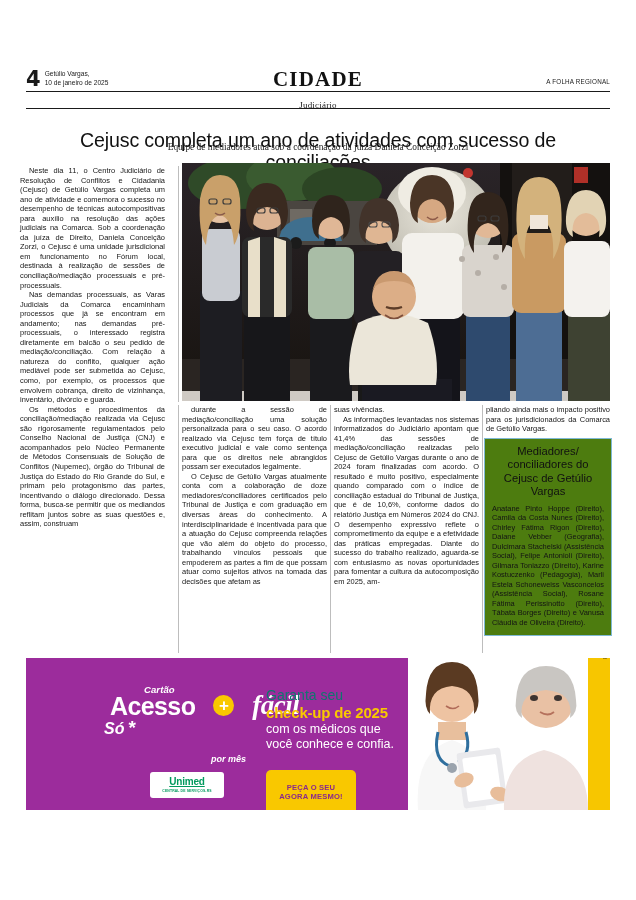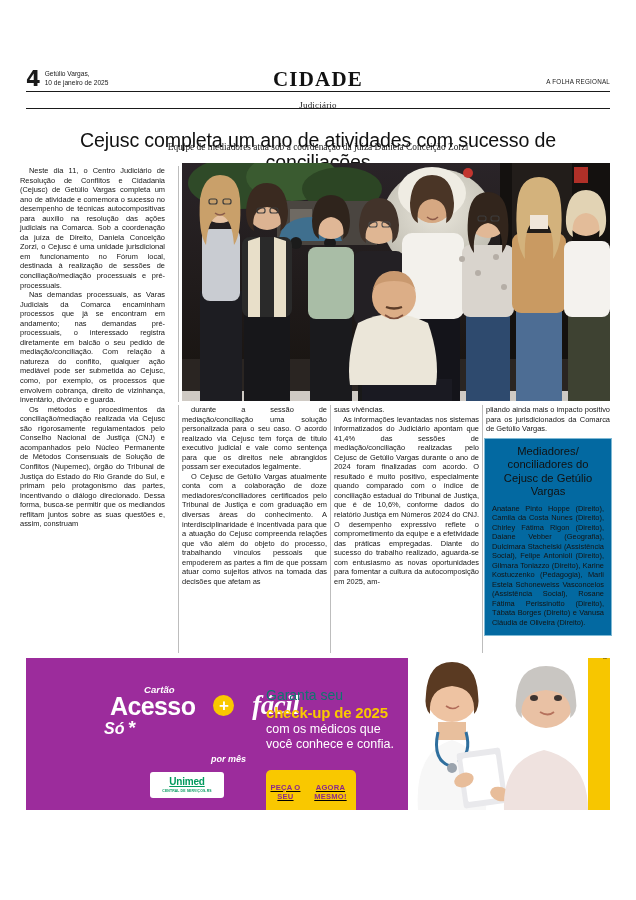--- a/index.html
+++ b/index.html
@@ -150,21 +150,21 @@
     width: 0px;
     border-left: 0.6px solid #bdbdbd;
   }
 
   
   .sidebar-box {
     position: absolute;
     left: 484px; top: 438px;
     width: 128px;
     padding: 6px 7px 8px 7px;
-    background: #0369a1;
+    background: #4d7c0f;
     border: 0.8px solid #7fb9d4;
   }
   .sidebar-title {
     font-family: "Liberation Sans", sans-serif;
     font-size: 11.2px;
     line-height: 13.4px;
     text-align: center;
     color: #111;
     margin-bottom: 5px;
   }
@@ -364,25 +364,25 @@
     line-height: 15px;
   }
   .cta-btn {
     position: absolute;
     left: 240px; top: 112px;
     width: 90px; height: 44px;
     background: #f9c800;
     border-radius: 5px;
     border: none;
     display: flex;
+    flex-direction: column;
     align-items: center;
     justify-content: center;
     cursor: pointer;
     padding: 0;
-    text-decoration: underline;
   }
   .cta-line {
     font-family: "Liberation Sans", sans-serif;
     font-size: 7.6px;
     font-weight: bold;
     color: #8a2a8a;
     line-height: 9.5px;
     letter-spacing: 0.2px;
   }
 </style>

